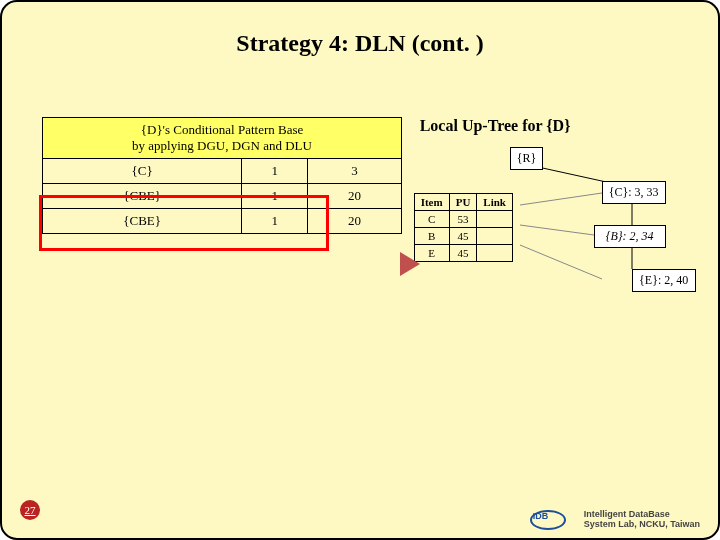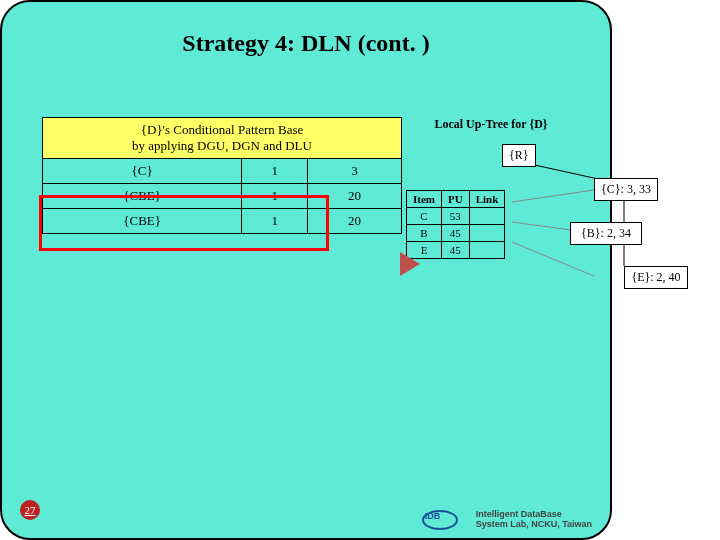--- a/index.html
+++ b/index.html
@@ -1,35 +1,35 @@
 <!DOCTYPE html>
 <html><head>
 <meta charset="utf-8">
 <style>
   * { box-sizing: border-box; margin: 0; padding: 0; }
   html, body { width: 720px; height: 540px; font-family: "Times New Roman", serif; }
-  .frame { width: 612px; height: 540px; position: relative; border: 2px solid #000; border-radius: 30px; background: #5eead4; }
+  .frame { width: 720px; height: 540px; position: relative; border: 2px solid #000; border-radius: 17px; background: #fef9c3; }
   .title { text-align: center; font-size: 24px; font-weight: bold; margin-top: 28px; }
   .content { display: flex; margin-top: 60px; padding: 0 40px; }
   .left { width: 370px; }
   .right { width: 260px; margin-left: 10px; }
   .cpb-table { border-collapse: collapse; width: 360px; }
   .cpb-header { background: #ffff66; border: 1px solid #000; text-align: center; font-size: 15px; padding: 4px 6px; }
   .cpb-table th { border: 1px solid #000; font-size: 13px; font-weight: bold; padding: 4px; }
   .cpb-table td { border: 1px solid #000; font-size: 13px; text-align: center; padding: 4px; }
   .hl-container { position: relative; }
   .highlight-box { position: absolute; border: 3px solid red; pointer-events: none; left: -3px; width: 290px; height: 56px; top: 78px; }
   .arrow-box { position: absolute; left: 398px; top: 250px; width: 40px; height: 20px; }
   .arrow-red { position: absolute; left: 0; top: 0; width: 0; height: 0; border-top: 12px solid transparent; border-bottom: 12px solid transparent; border-left: 20px solid #c0504d; }
-  .uptitle { text-align: center; font-size: 12px; font-weight: bold; margin-bottom: 10px; }
+  .uptitle { font-size: 16px; font-weight: bold; margin-bottom: 10px; }
   .tree { position: relative; height: 200px; }
   .node { position: absolute; border: 1px solid #000; font-size: 12px; text-align: center; padding: 3px 6px; background: #fff; }
   .root { left: 90px; top: 2px; }
   .n-c { left: 182px; top: 36px; width: 64px; }
-  .n-b { left: 158px; top: 80px; width: 72px; }
+  .n-b { left: 174px; top: 80px; width: 72px; font-style: italic; }
   .n-e { left: 182px; top: 124px; width: 64px; margin-left: 30px; }
   .item-table { border-collapse: collapse; position: absolute; left: -6px; top: 48px; padding-left: 44px; }
   .item-table th, .item-table td { border: 1px solid #000; font-size: 11px; padding: 2px 6px; text-align: center; }
   .page-num { position: absolute; left: 18px; bottom: 18px; width: 20px; height: 20px; border-radius: 50%; background: #b22; color: #fff; font-size: 11px; text-align: center; line-height: 20px; text-decoration: underline; }
   .footer { position: absolute; right: 18px; bottom: 8px; display: flex; align-items: center; gap: 18px; }
   .footer-logo { width: 36px; height: 20px; position: relative; }
   .logo-oval { width: 36px; height: 20px; border: 2px solid #1b4e9b; border-radius: 50%; position: absolute; }
   .logo-text { position: absolute; left: 3px; top: 1px; font-size: 9px; font-weight: bold; color: #1b4e9b; font-family: Arial, sans-serif; }
   .footer-txt div { font-size: 9px; font-weight: bold; font-family: Arial, sans-serif; color: #444; line-height: 1.1; }
   svg.tree-lines { position: absolute; left: 0; top: 0; width: 260px; height: 200px; }

